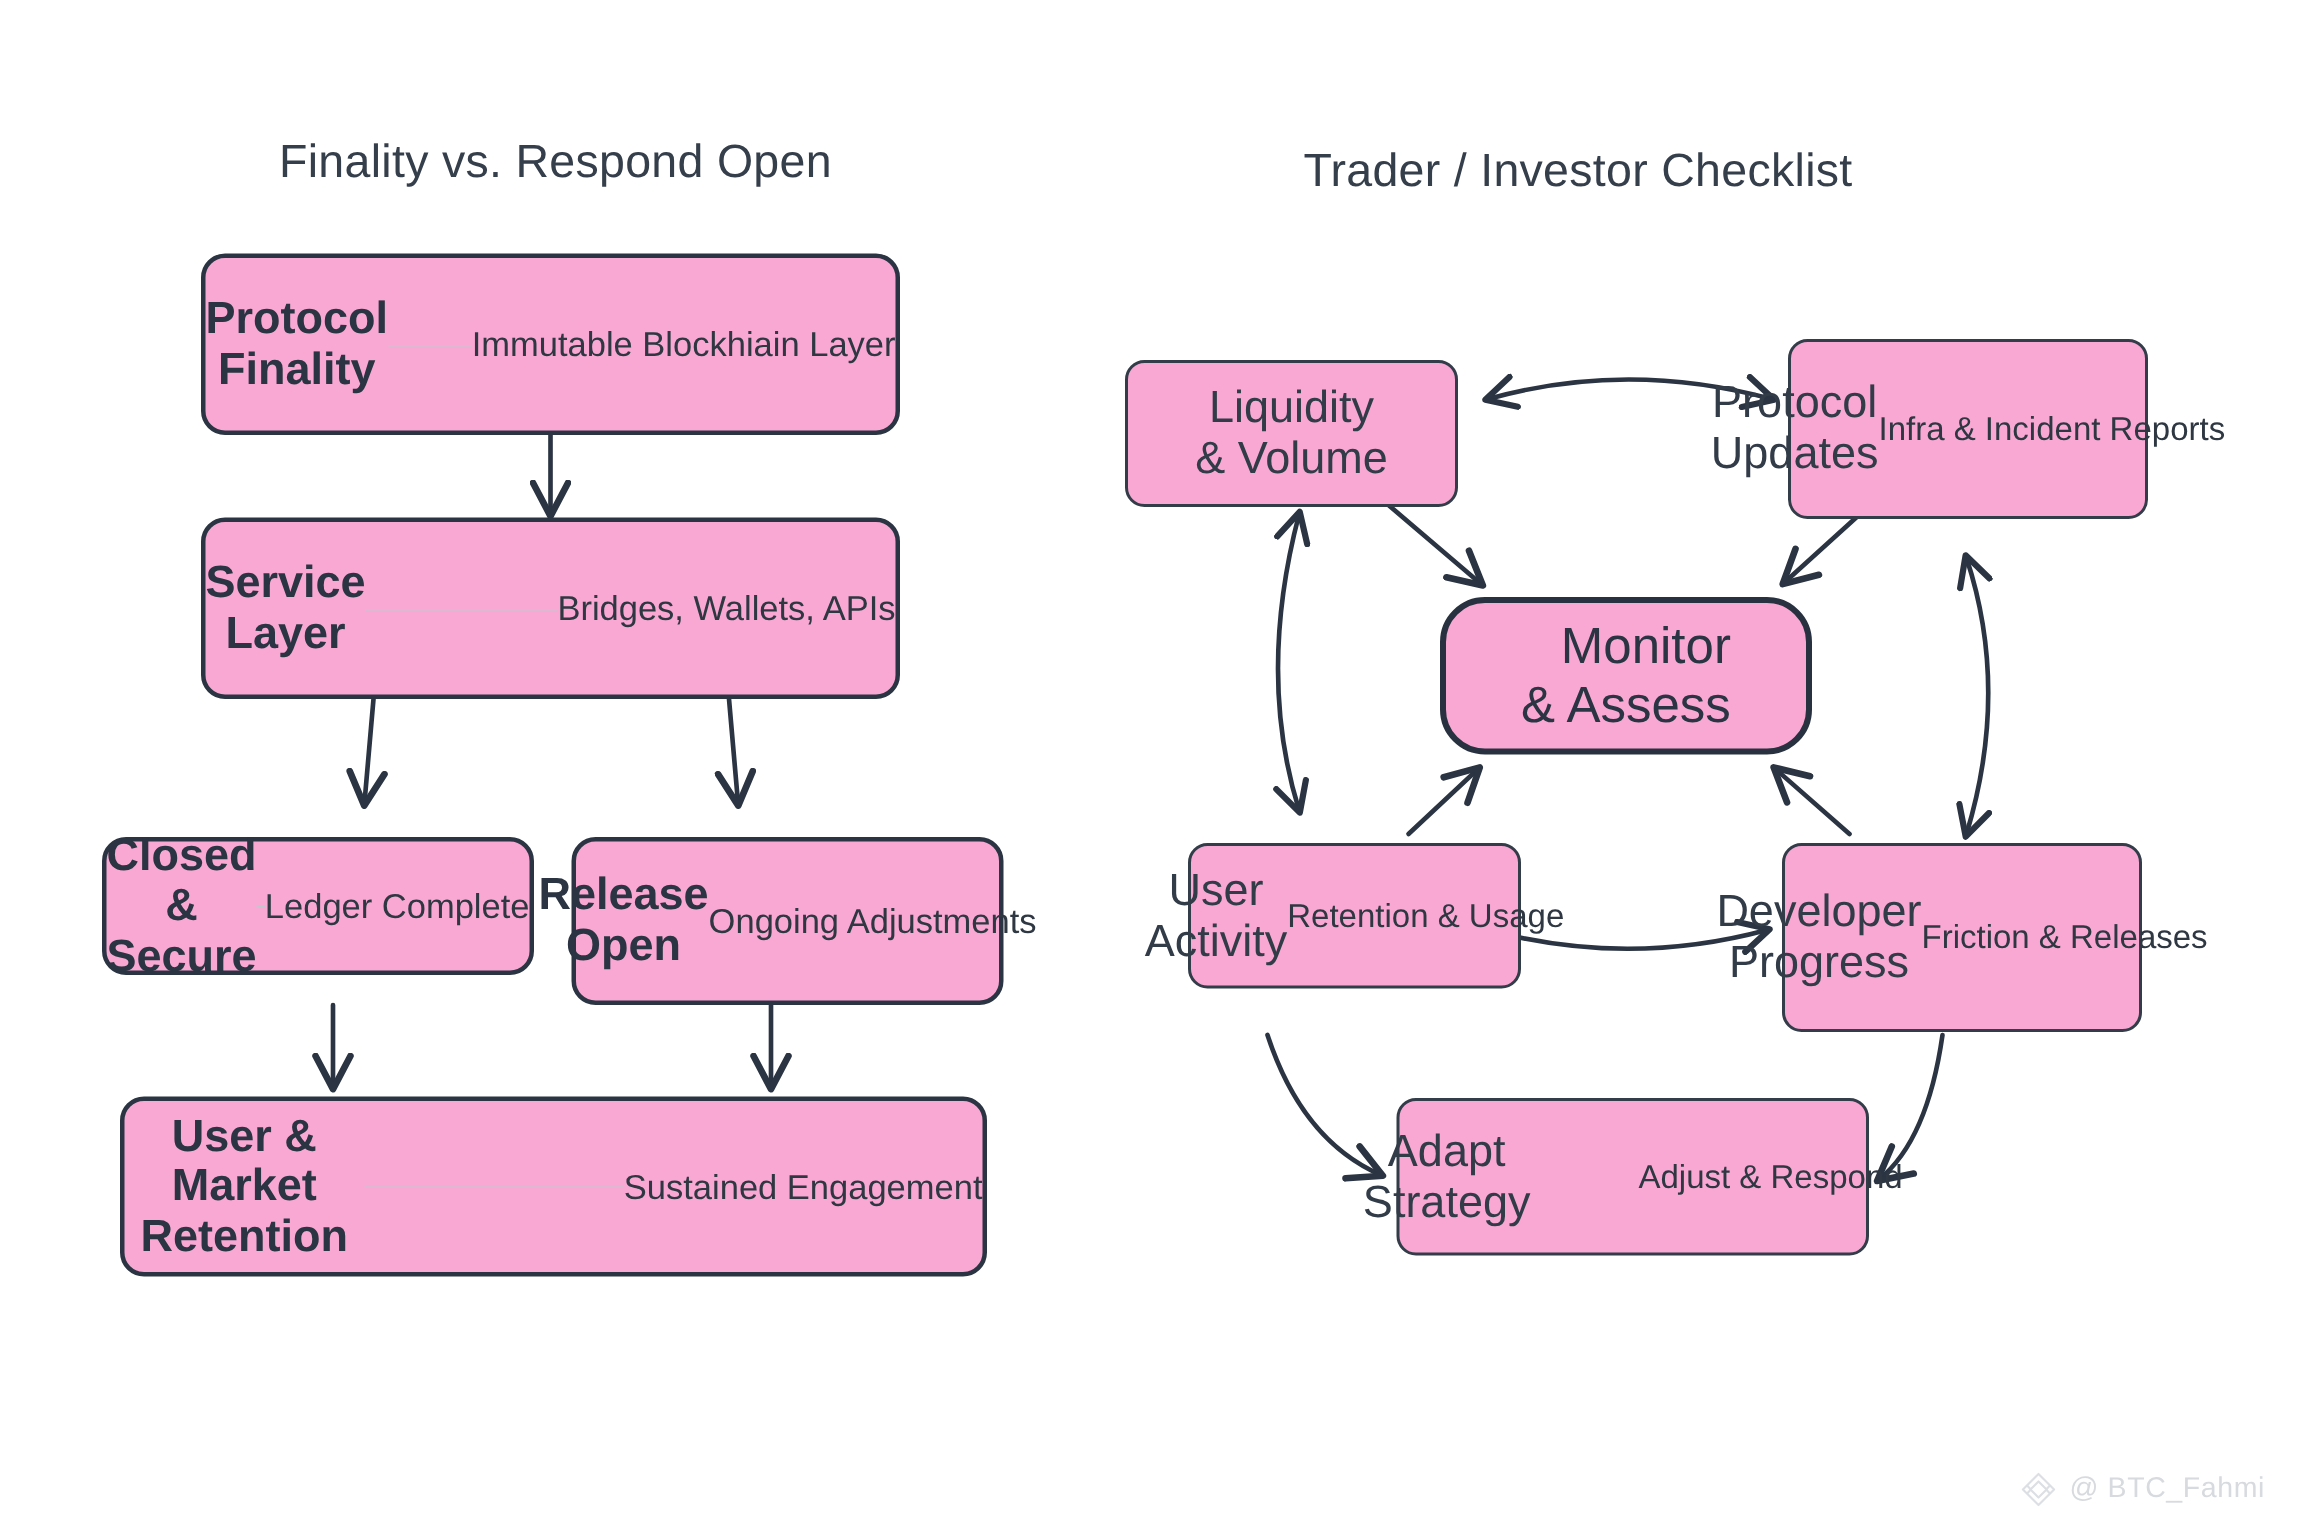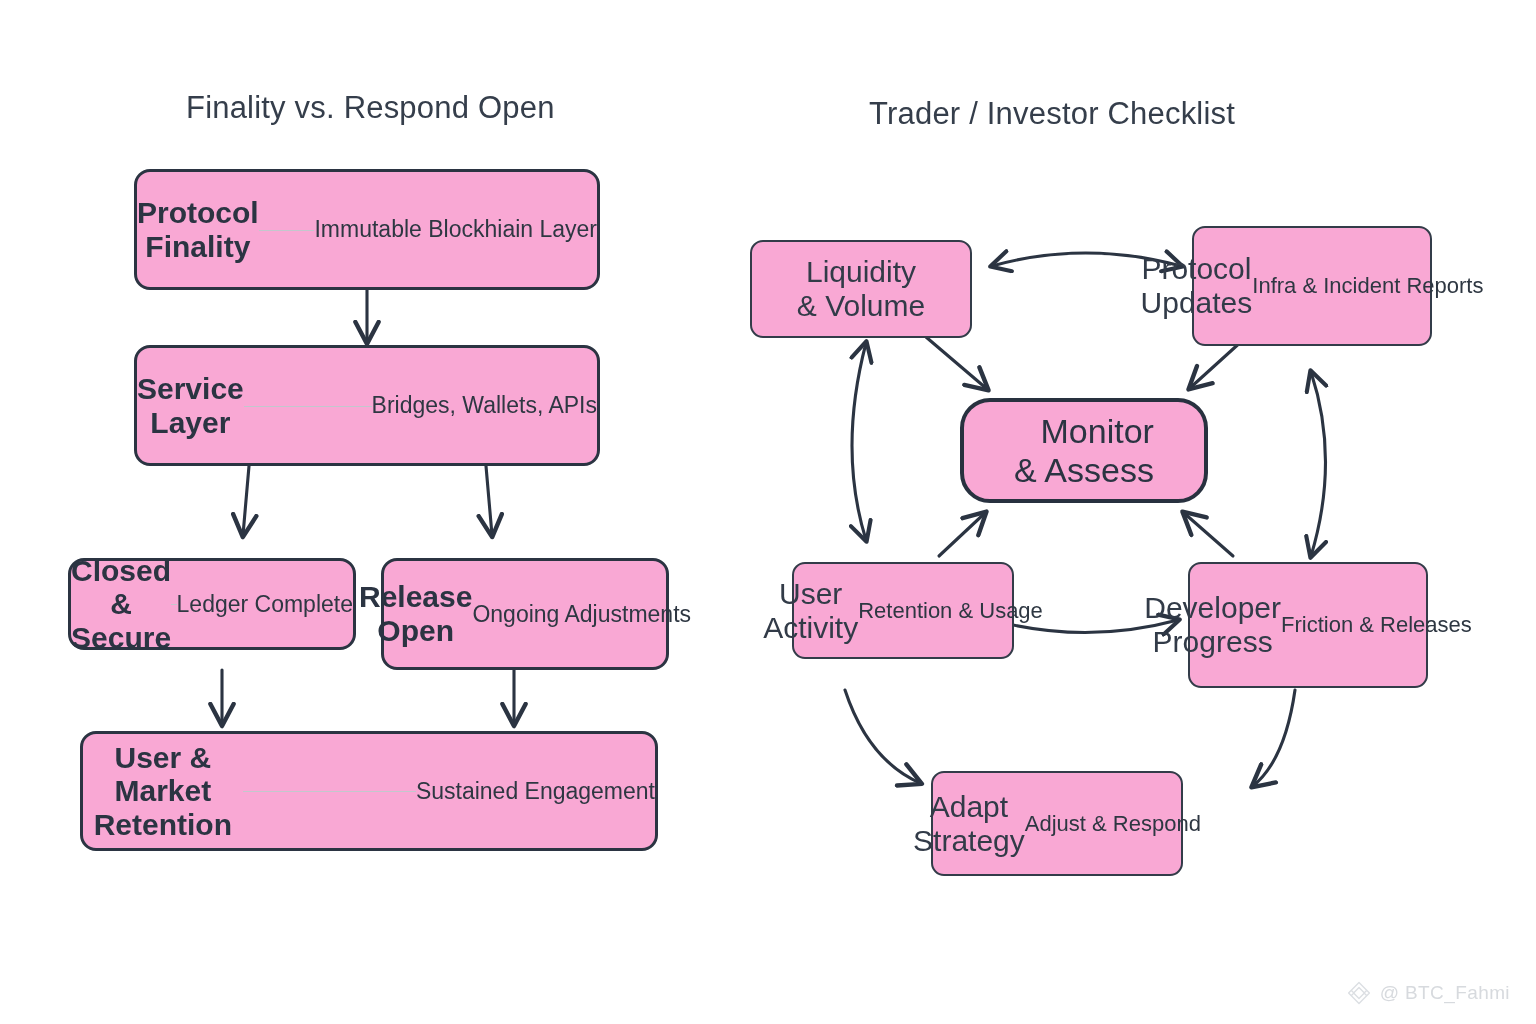--- a/index.html
+++ b/index.html
@@ -223,21 +223,21 @@
     <div class="node-sub small">Retention &amp; Usage</div>
   </div>
 
   <div class="node thin" style="left:1188px; top:562px; width:240px; height:126px;">
     <div class="node-title light">Developer
 Progress</div>
     <div class="node-divider" style="width:196px; margin-top:4px;"></div>
     <div class="node-sub small">Friction &amp; Releases</div>
   </div>
 
-  <div class="node thin" style="left:931px; top:771px; width:252px; height:105px;">
+  <div class="node thin" style="left:931px; top:732px; width:315px; height:105px;gap:36px;">
     <div class="node-title light">Adapt Strategy</div>
     <div class="node-divider" style="width:218px; margin-top:4px;"></div>
     <div class="node-sub small">Adjust &amp; Respond</div>
   </div>
 
   <div id="watermark">
     <svg width="26" height="26" viewBox="0 0 26 26">
       <g fill="none" stroke="#dcdfe3" stroke-width="1.4" stroke-linejoin="round">
         <path d="M13,2.6 L23.4,13 L13,23.4 L2.6,13 Z"></path>
         <path d="M13,7.6 L18.4,13 L13,18.4 L7.6,13 Z"></path>

